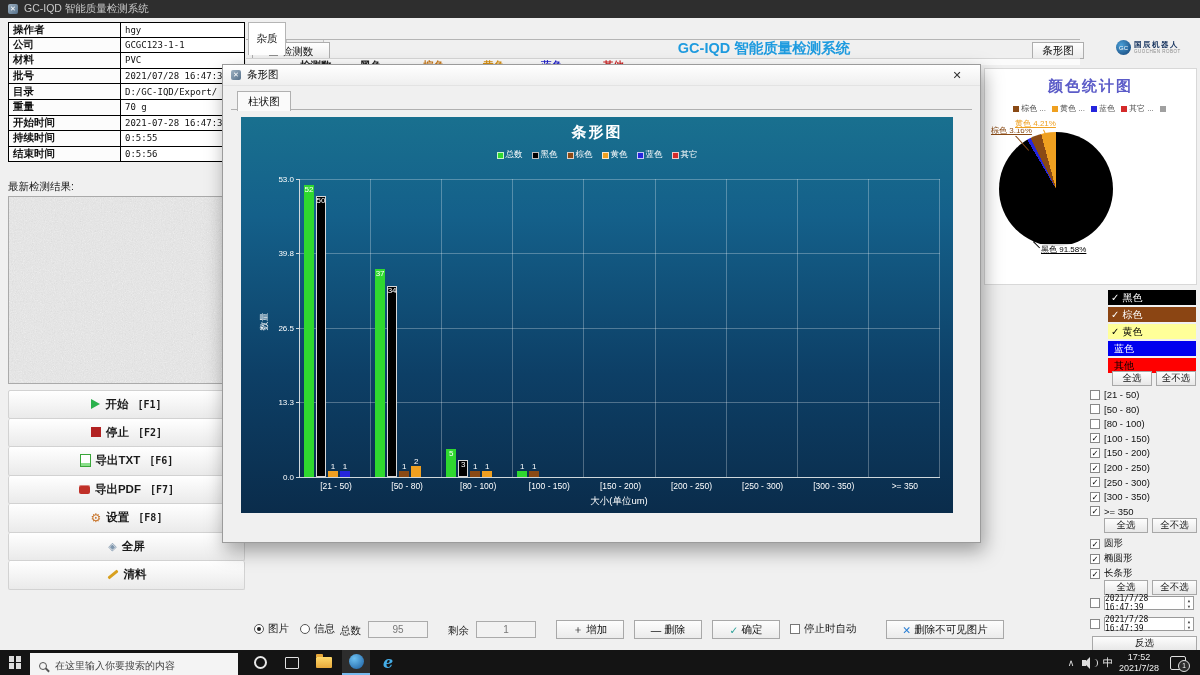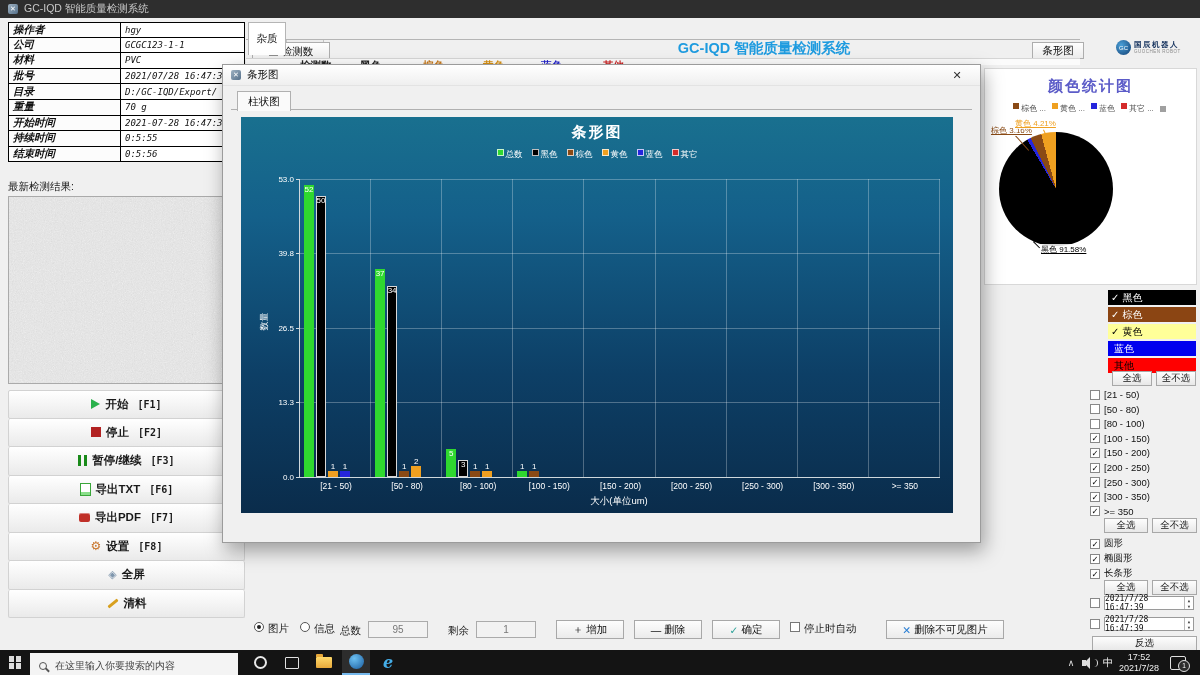--- a/index.html
+++ b/index.html
@@ -1,26 +1,26 @@
 <!DOCTYPE html>
 <html><head>
 <meta charset="utf-8">
 <style>
   html,body{margin:0;padding:0;}
   body{width:1200px;height:675px;background:#f0f0f0;position:relative;overflow:hidden;
        font-family:"Liberation Sans","DejaVu Sans",sans-serif;color:#111;}
   .abs{position:absolute;}
-  .flex{display:flex;}
+  .flex{display:flex;align-items:center;}
   
   #titlebar{left:0;top:0;width:1200px;height:18px;background:#2e2e2e;color:#c9c9c9;
             font-size:10.5px;display:flex;align-items:center;gap:6px;padding-left:8px;box-sizing:border-box;}
   .appicon{width:10px;height:10px;background:linear-gradient(135deg,#9fb2c2,#55708a);border-radius:2px;
            color:#fff;font-size:7px;line-height:10px;text-align:center;flex:0 0 auto;}
   
-  #left-fields{left:8px;top:22px;width:237px;font-style:italic;}
+  #left-fields{left:8px;top:22px;width:237px;}
   .frow{display:flex;height:15.6px;border:1px solid #000;border-top:none;box-sizing:border-box;background:#fff;}
   .frow:first-child{border-top:1px solid #000;}
   .fl{width:112px;border-right:1px solid #000;font-weight:bold;font-size:10.5px;display:flex;align-items:center;
       padding-left:4px;box-sizing:border-box;background:#fcfcfc;}
   .fv{flex:1;font-size:9px;display:flex;align-items:center;padding-left:4px;
       font-family:"DejaVu Sans Mono","Liberation Mono",monospace;white-space:nowrap;overflow:hidden;}
   #latest-label{left:8px;top:180px;font-size:10.5px;color:#222;}
   #noise{left:8px;top:196px;width:221px;height:188px;border:1px solid #aaa;box-sizing:border-box;background:#e6e6e6;overflow:hidden;}
   #left-buttons{left:8px;top:390px;width:237px;}
   .lbtn{height:28.5px;box-sizing:border-box;border:1px solid #d2d2d2;border-top:none;
@@ -203,25 +203,20 @@
 <div id="left-buttons" class="abs">
     <div class="lbtn">
       <div class="icon-play"></div>
       <div>开始</div>
       <div class="hot">[F1]</div>
     </div>
     <div class="lbtn">
       <div class="icon-stop"></div>
       <div>停止</div>
       <div class="hot">[F2]</div>
-    </div>
-    <div class="lbtn">
-      <div class="icon-pause"></div>
-      <div>暂停/继续</div>
-      <div class="hot">[F3]</div>
     </div>
     <div class="lbtn">
       <div class="icon-txt"></div>
       <div>导出TXT</div>
       <div class="hot">[F6]</div>
     </div>
     <div class="lbtn">
       <div class="icon-pdf"></div>
       <div>导出PDF</div>
       <div class="hot">[F7]</div>

